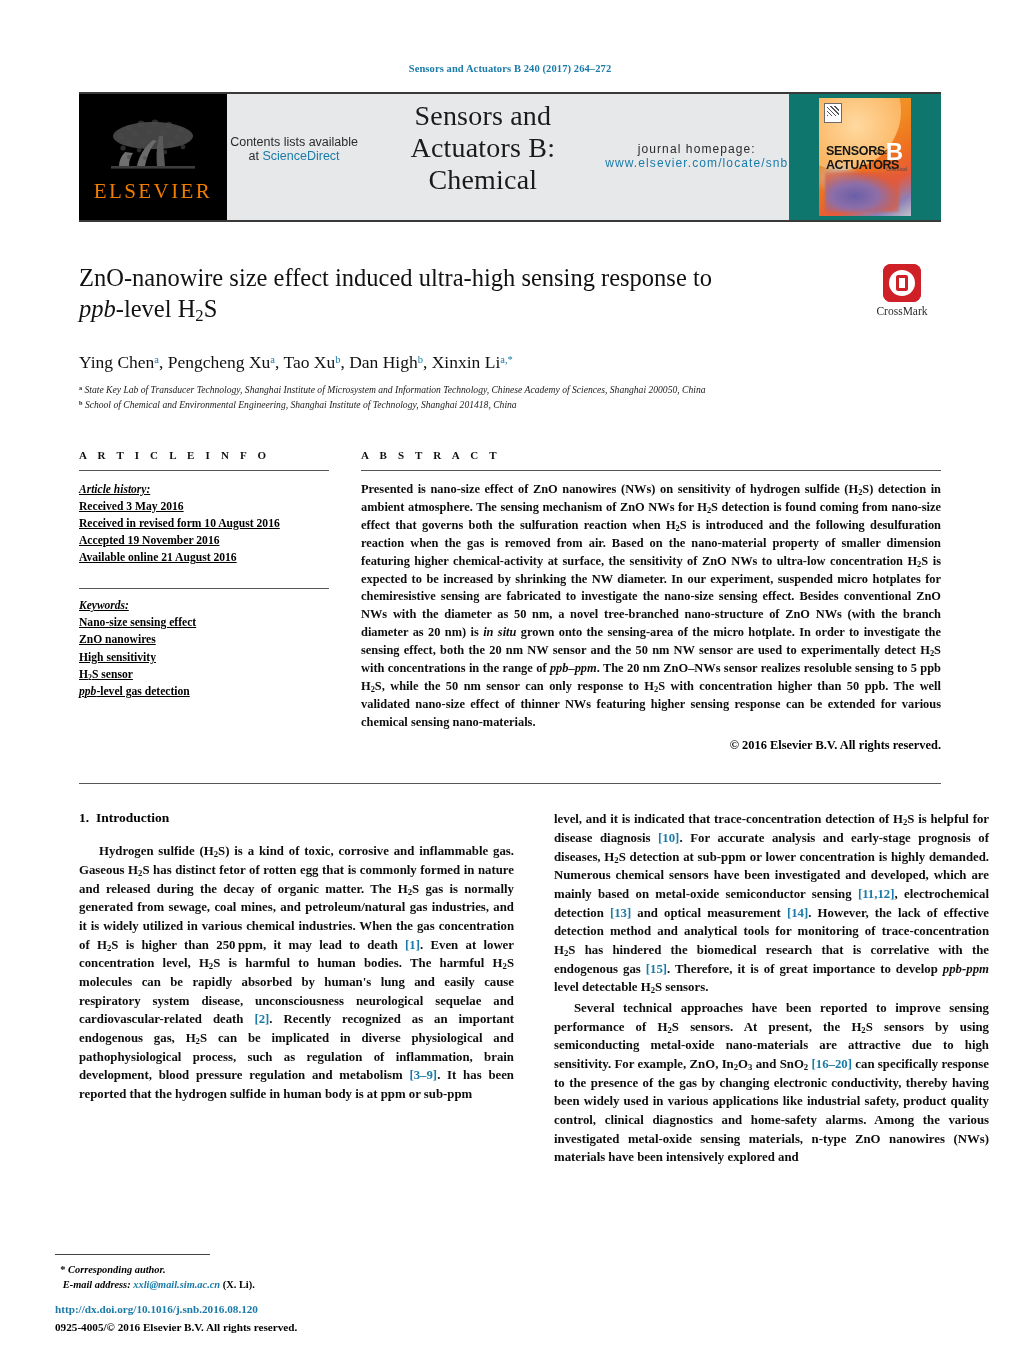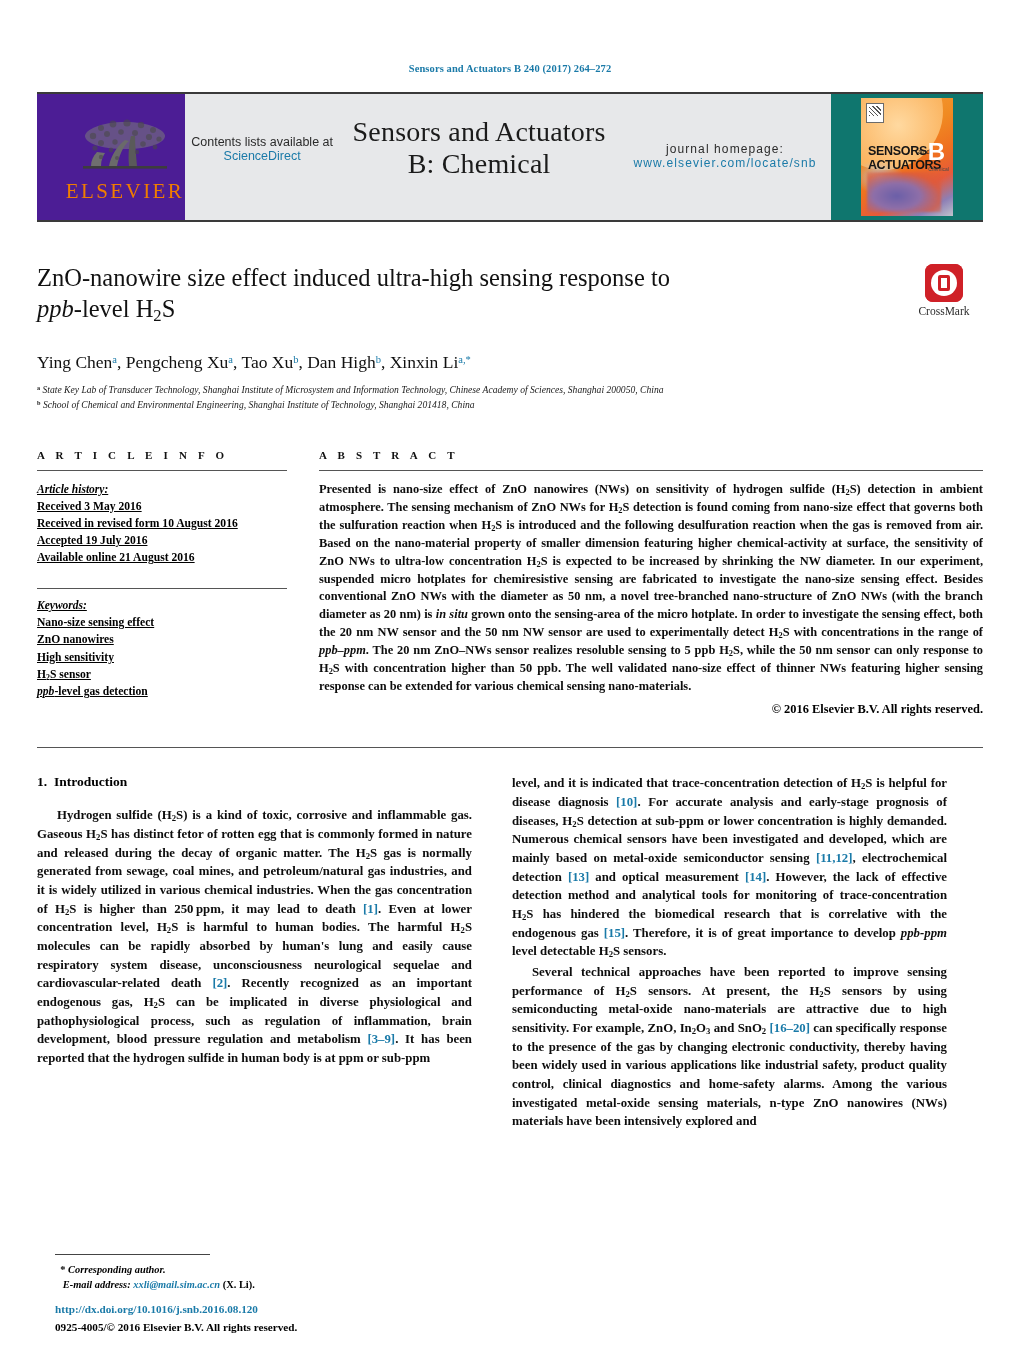--- a/index.html
+++ b/index.html
@@ -13,21 +13,21 @@
     font-family: "Liberation Serif", "DejaVu Serif", serif;
     color: #000000;
     position: relative;
     overflow: hidden;
   }
   .page {
     width: 1020px;
     height: 1351px;
     position: relative;
     box-sizing: border-box;
-    padding: 0 37px;
+    padding: 0 79px;
   }
 
   
   .running-head {
     text-align: center;
     font-size: 10.5px;
     font-weight: bold;
     color: #1a7aa8;
     padding-top: 63px;
     letter-spacing: 0.1px;
@@ -41,22 +41,22 @@
     height: 126px;
     display: flex;
     align-items: stretch;
     position: relative;
   }
   .mast-left {
     width: 148px;
     flex: 0 0 148px;
     display: flex;
     align-items: center;
-    justify-content: flex-end;
-    background: #4c1d95;
+    justify-content: center;
+    background: #000000;
   }
   .elsevier-logo {
     width: 120px;
     text-align: center;
   }
   .elsevier-tree {
     display: block;
     margin: 0 auto;
   }
   .elsevier-word {
@@ -457,21 +457,21 @@
 
   <div class="info-row">
 
     <div class="col-info">
       <div class="sec-head">A R T I C L E    I N F O</div>
       <div class="rule"></div>
       <div class="info-body">
         <div class="hist-title">Article history:</div>
         <div>Received 3 May 2016</div>
         <div>Received in revised form 10 August 2016</div>
-        <div>Accepted 19 July 2016</div>
+        <div>Accepted 19 November 2016</div>
         <div>Available online 21 August 2016</div>
       </div>
 
       <div class="kw-block">
         <div class="rule"></div>
         <div class="info-body">
           <div class="kw-title">Keywords:</div>
           <div>Nano-size sensing effect</div>
           <div>ZnO nanowires</div>
           <div>High sensitivity</div>

